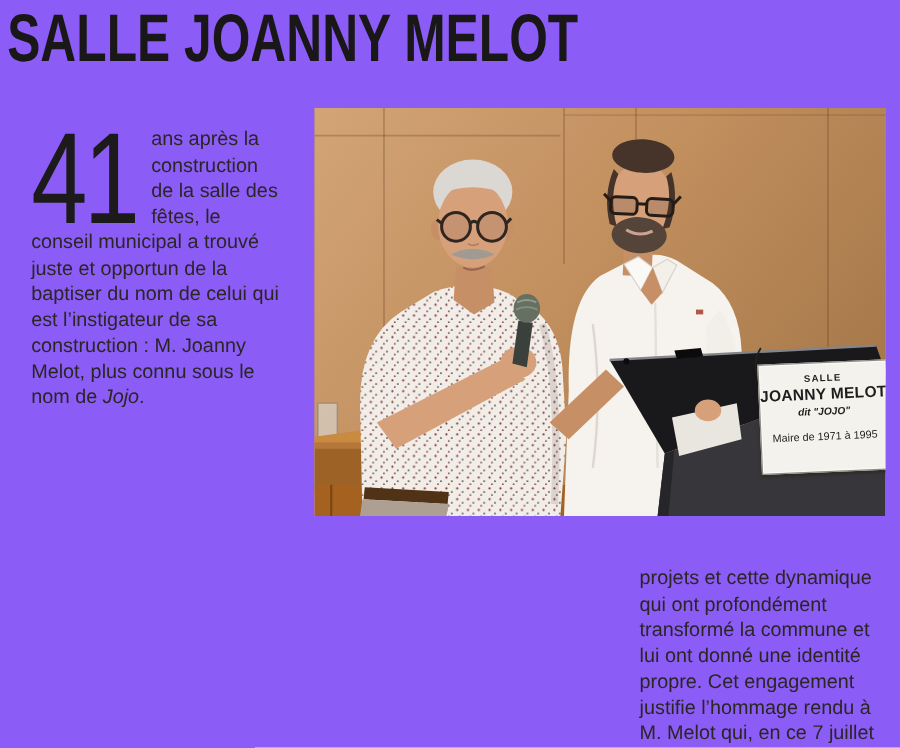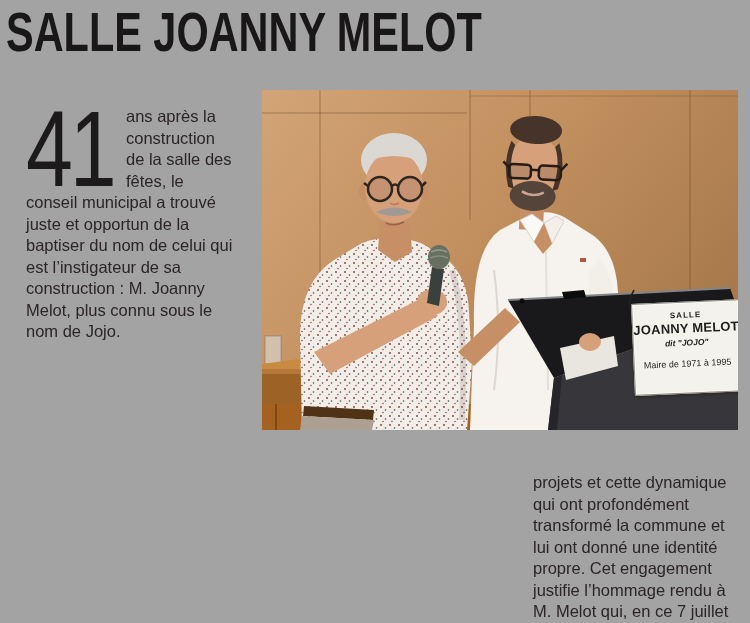--- a/index.html
+++ b/index.html
@@ -1,19 +1,19 @@
 <!DOCTYPE html>
 <html lang="fr"><head>
 <meta charset="utf-8">
 <title>SALLE JOANNY MELOT</title>
 <style>
   * { margin:0; padding:0; box-sizing:border-box; }
   body { background:#fff; font-family:"Liberation Sans", sans-serif; }
   .page {
-    position:relative; width:750px; height:623px; background:#a3a3a3;
+    position:relative; width:750px; height:623px; background:#8b5cf6;
     overflow:hidden; color:#2b2526;padding-left:16px;
   }
   .headline {
     position:absolute; left:6px; top:4px;
     font-size:56px; font-weight:bold; line-height:1.0; letter-spacing:0px;
     color:#1a1718; white-space:nowrap;
     transform:scaleX(0.74); transform-origin:left top;
   }
   .col {
     position:absolute; font-size:16.5px; line-height:21.5px; color:#2b2526;
@@ -22,21 +22,21 @@
   .col1 { left:10px; top:90px;  width:243px; }
   .col2 { left:264px; top:458px; width:240px; }
   .col3 { left:517px; top:456px; width:232px; }
   .para-gap { margin-top:17px !important; }
   .dropcap {
     float:left; width:92px; height:84px;
     font-size:108px; line-height:82px; letter-spacing:-4px;
     color:#1d1a1b; transform:scaleX(0.78); transform-origin:0 0;
     margin-right:8px; margin-top:2px;
   }
-  .italic { }
+  .italic { font-style:italic; }
 
   
   .photo {
     position:absolute; left:262px; top:90px; width:476px; height:340px;
     overflow:hidden; background:#c3905f;
   }
   .photo svg { display:block; width:476px; height:340px; }
   .sign {
     position:absolute; left:369px; top:214px; width:108px; height:92px;
     background:#f4f2ec; border:1px solid #8d8d86;

